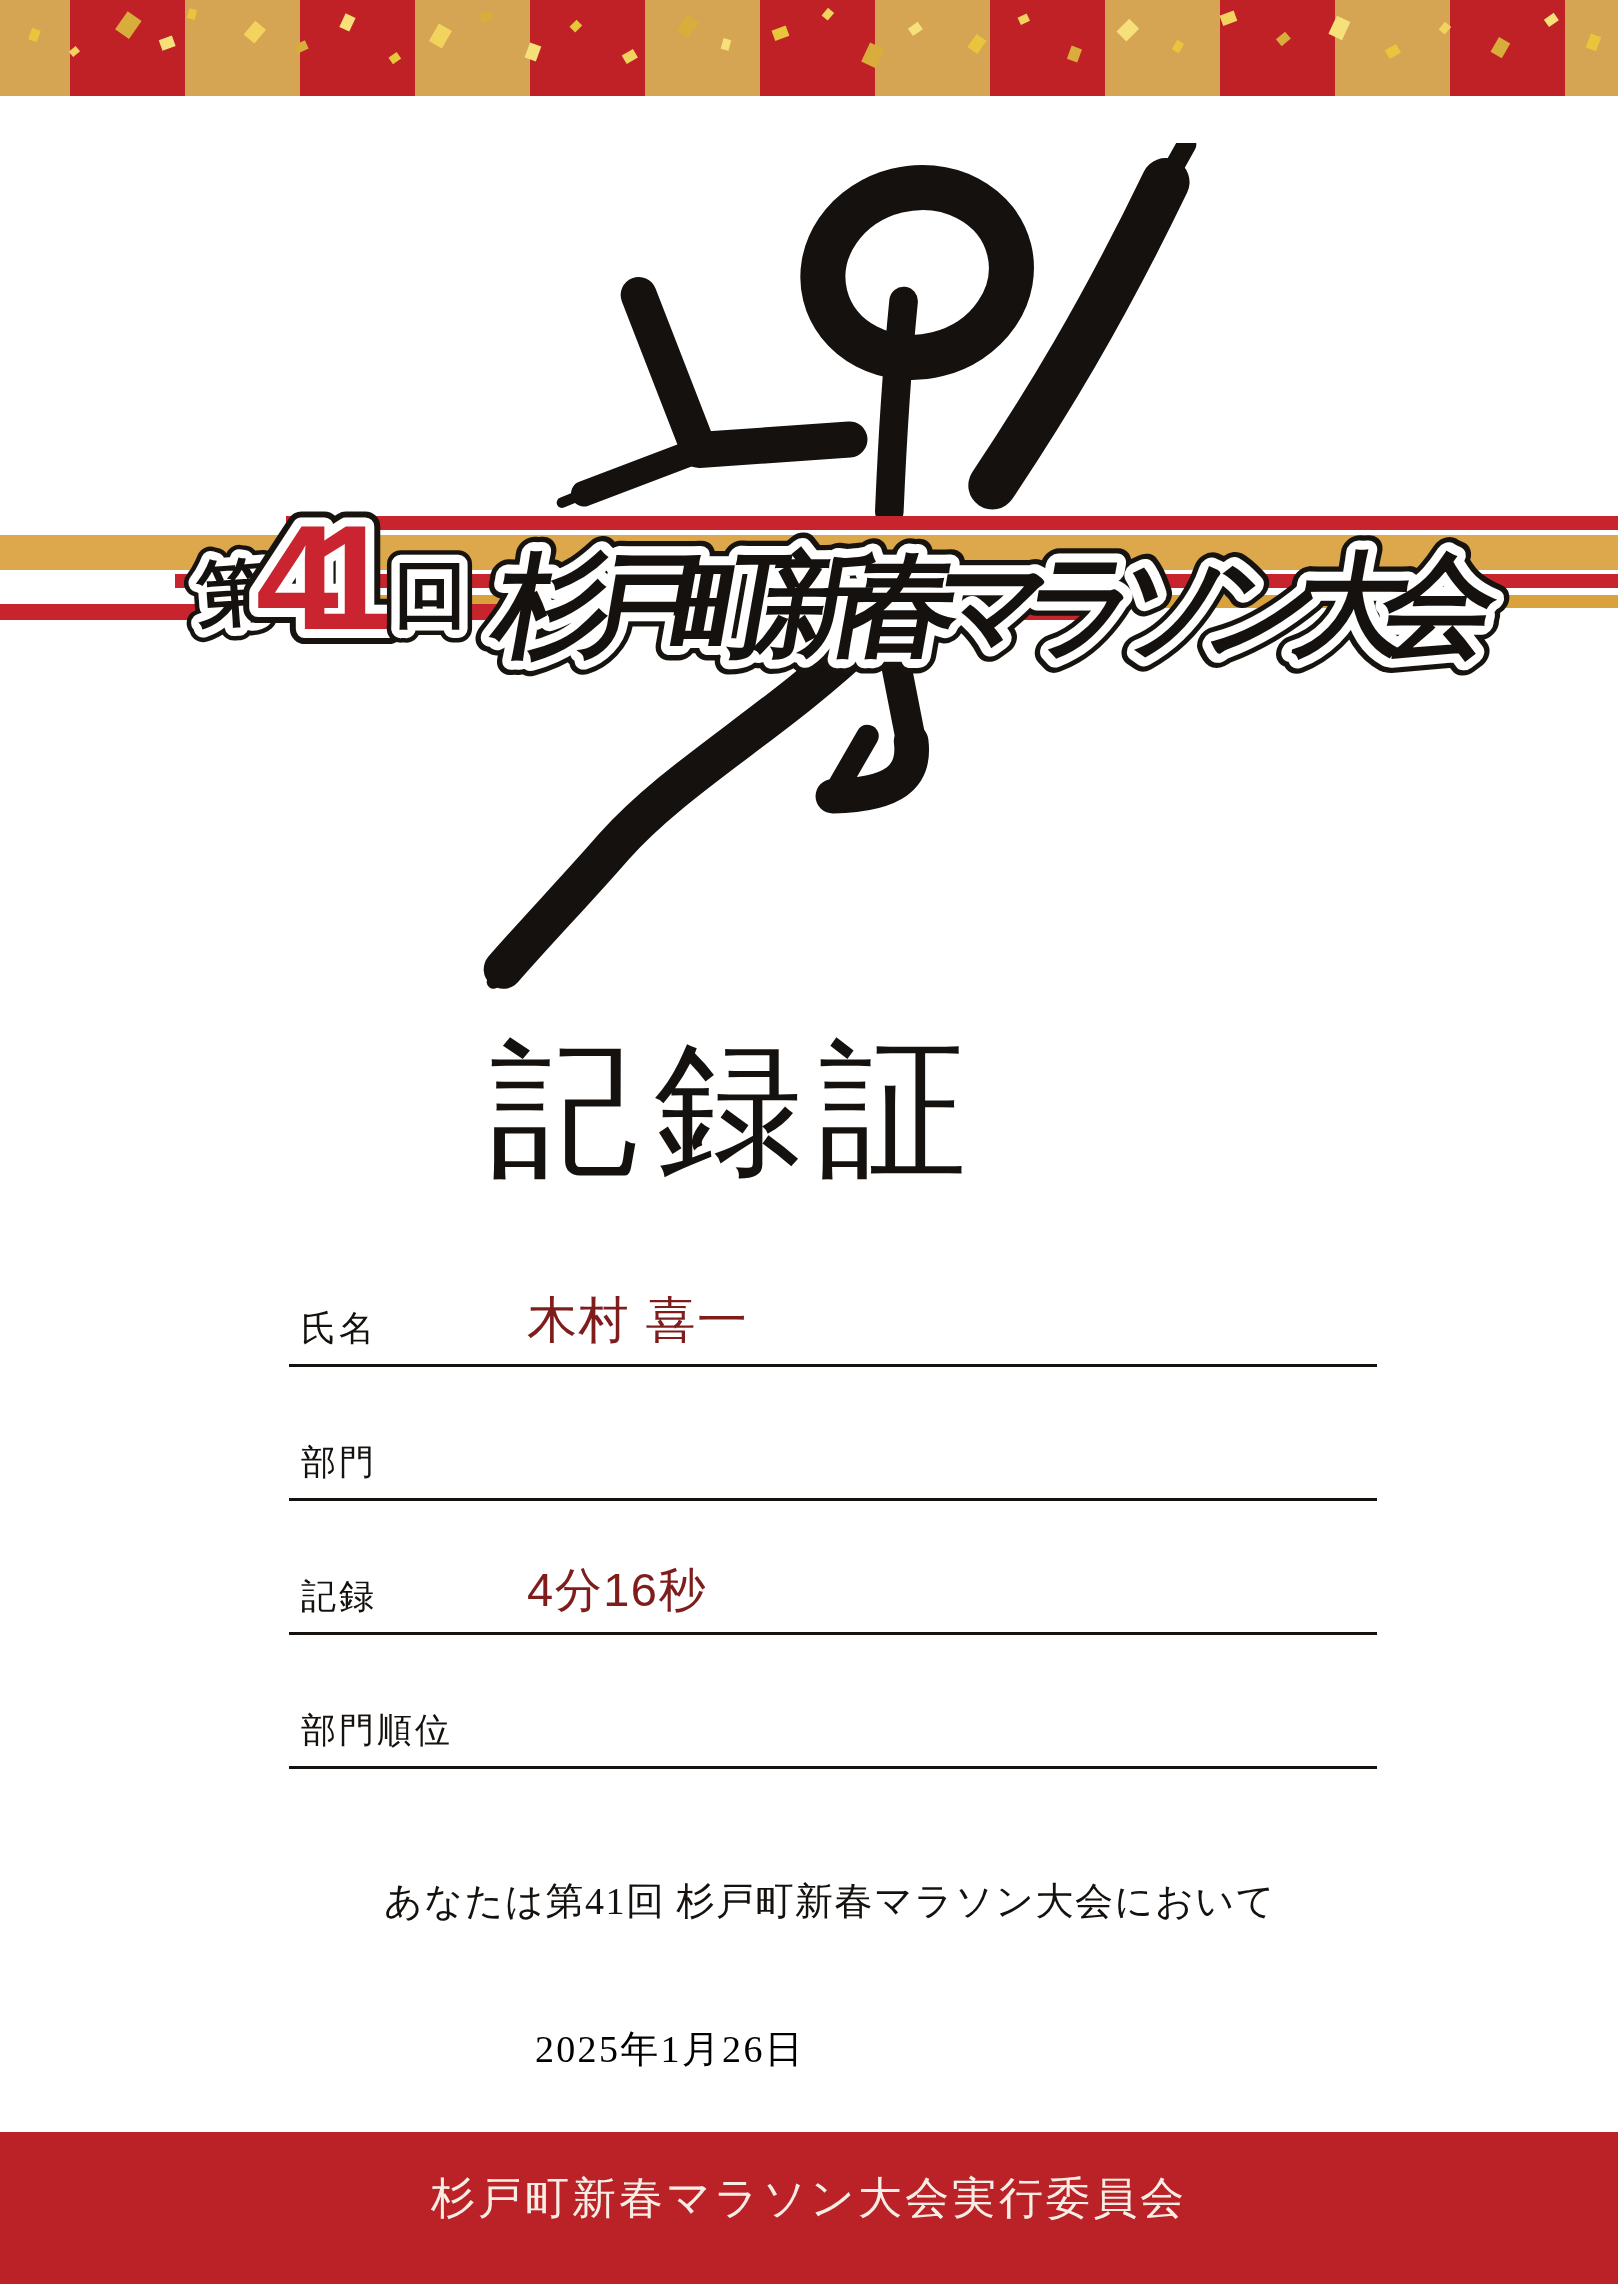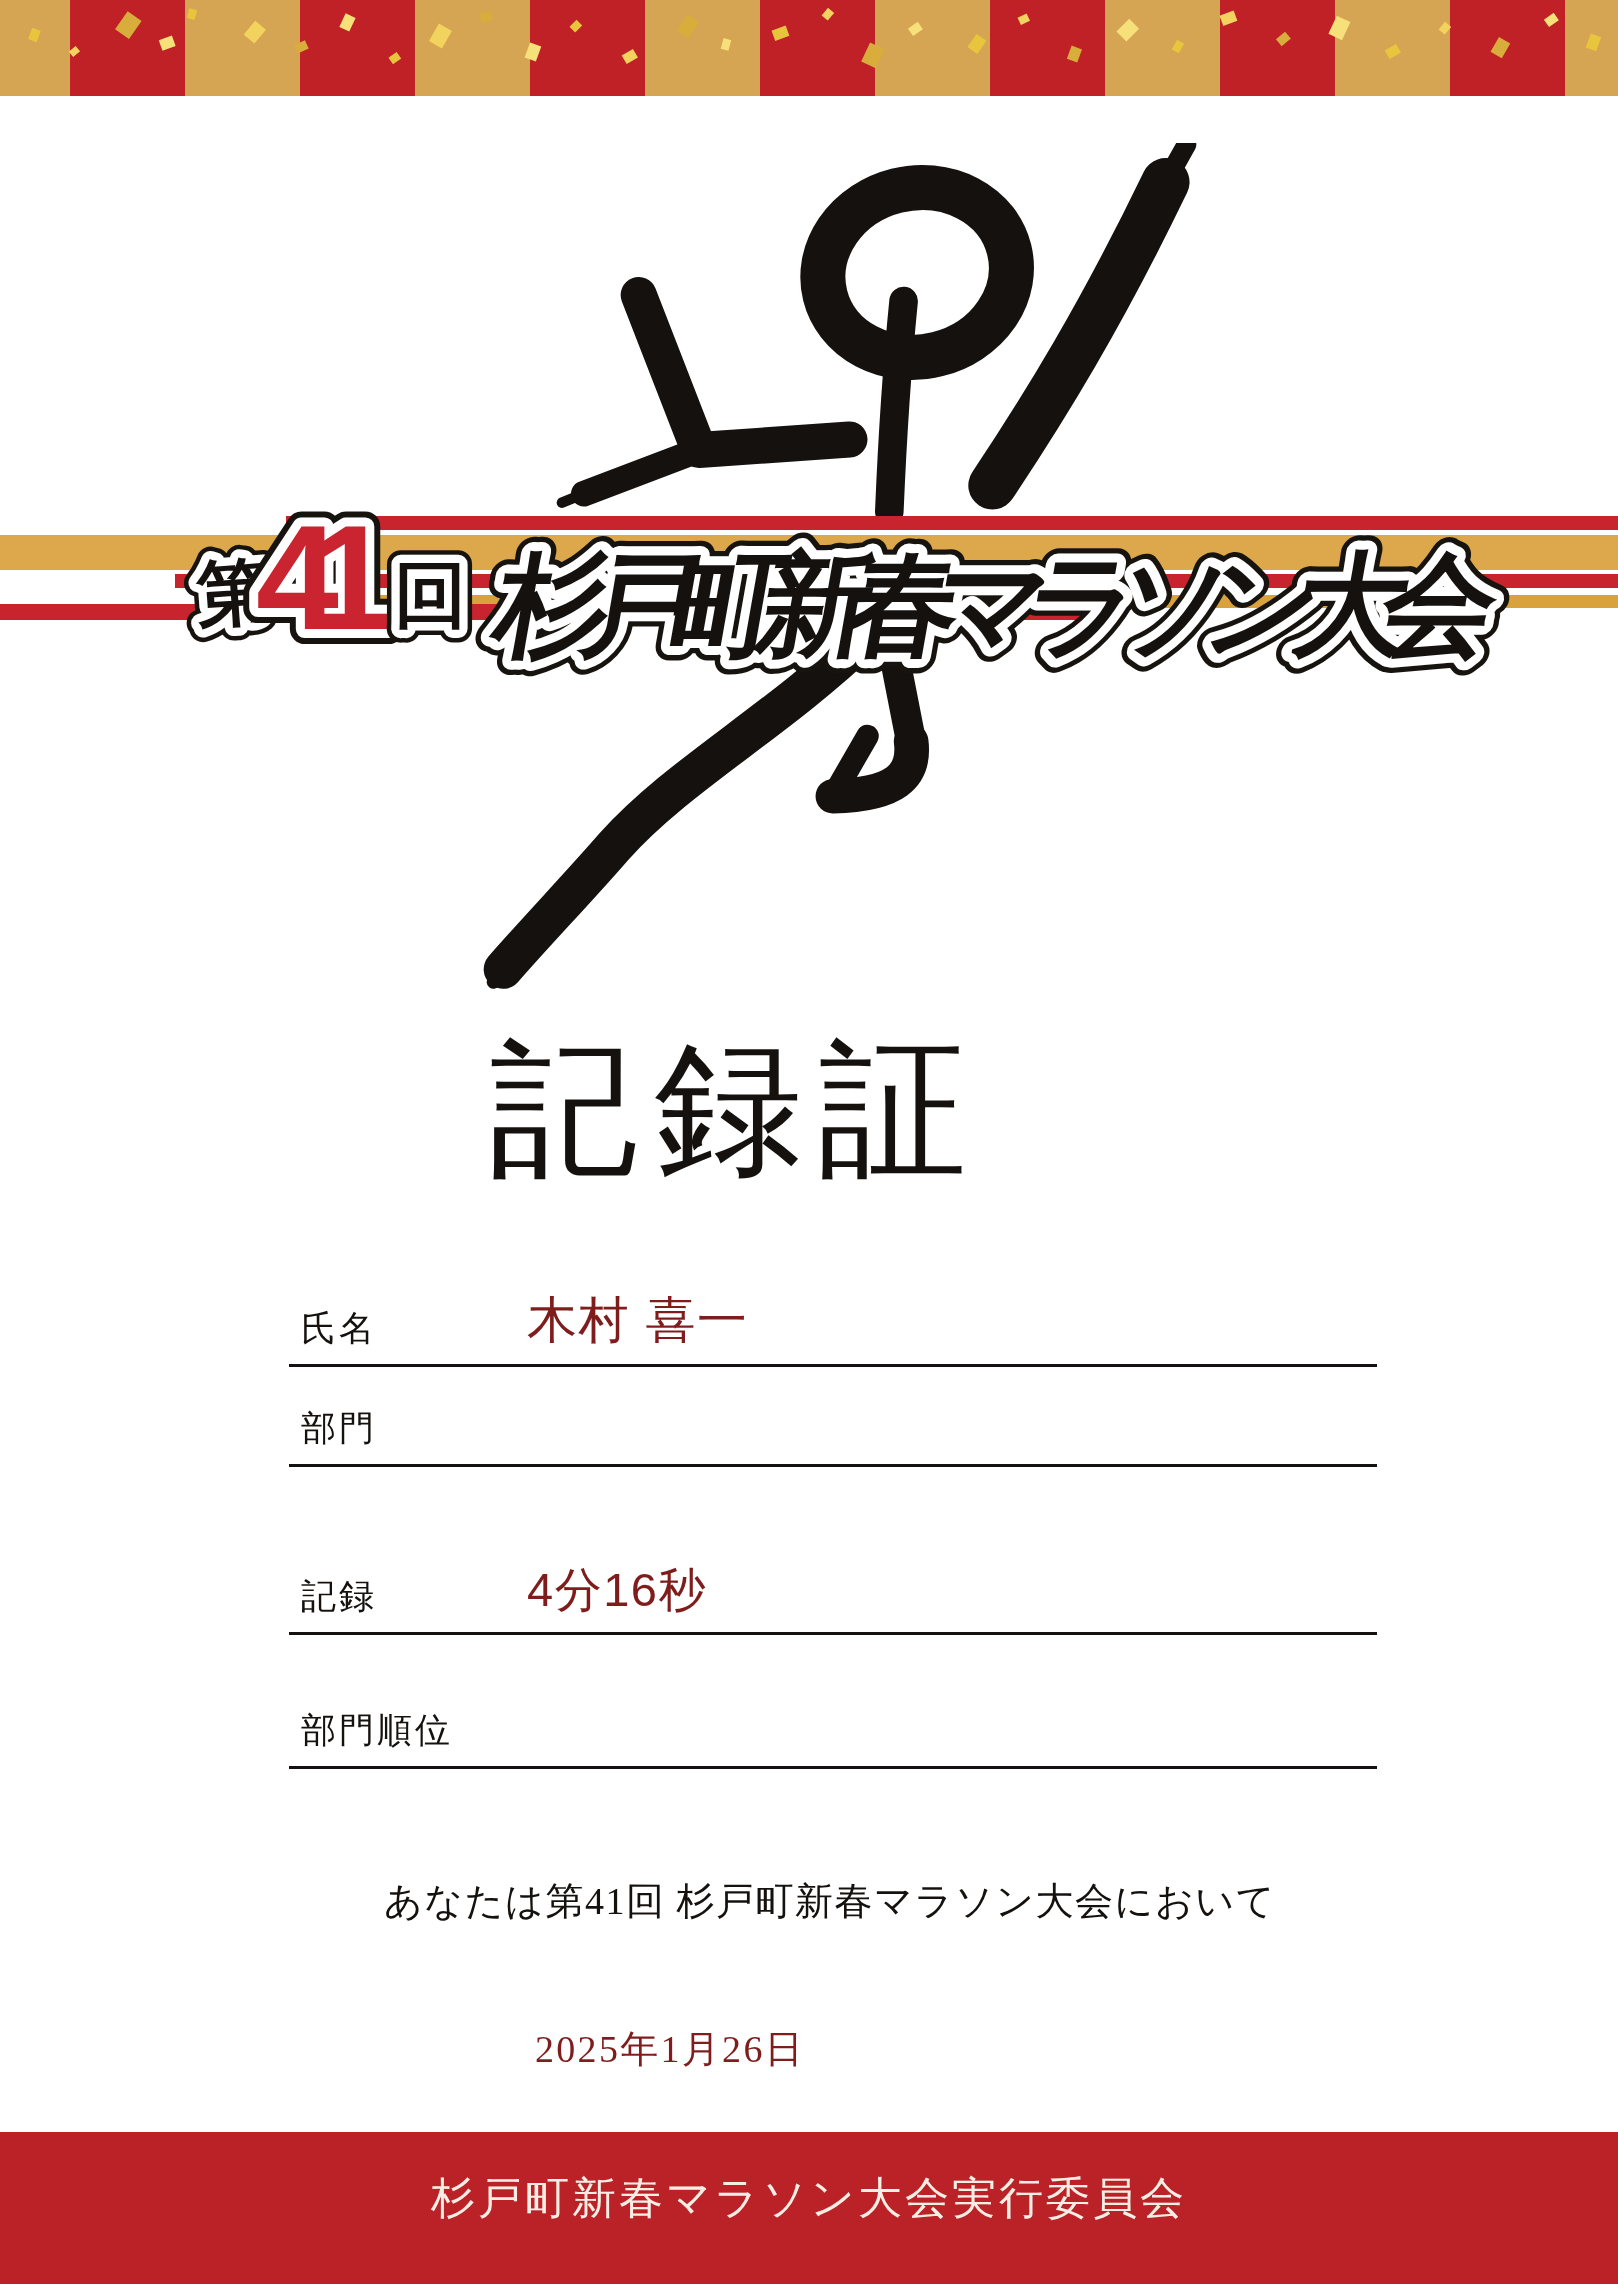--- a/index.html
+++ b/index.html
@@ -41,29 +41,29 @@
     position:absolute;left:289px;width:1088px;height:84px;
     border-bottom:3px solid #14110e;
   }
   .row .lbl{
     position:absolute;left:12px;bottom:12px;font-size:35px;letter-spacing:3px;color:#14110e;
   }
   .row .val{
     position:absolute;left:238px;bottom:10.5px;font-size:47px;color:#7f1d1d;
     font-family:"Liberation Sans","DejaVu Sans",sans-serif;letter-spacing:1.5px;
   }
-  .row1{top:1280px;} .row2{top:1380px;} .row3{top:1548px;} .row4{top:1682px;}
+  .row1{top:1280px;} .row2{top:1414px;} .row3{top:1548px;} .row4{top:1682px;}
   
   .cert{
     position:absolute;left:0;top:1878px;width:1618px;text-align:center;
     font-size:38px;line-height:47px;color:#14110e;letter-spacing:1.5px;margin-left:21px;
   }
   .issue-date{
     position:absolute;left:0;top:2024px;width:1340px;text-align:center;
-    font-size:38px;color:#7f1d1d;letter-spacing:2.3px;
+    font-size:38px;color:#000000;letter-spacing:2.3px;
   }
   
   .footer{
     position:absolute;left:0;top:2132px;width:1618px;height:152px;
     background:var(--footer_red,#ba2228);
     display:flex;align-items:center;justify-content:center;
     box-sizing:border-box;padding-bottom:19.6px;
   }
   .footer .org{
     font-size:44px;color:var(--footer_text,#f6eee4);letter-spacing:3px;

